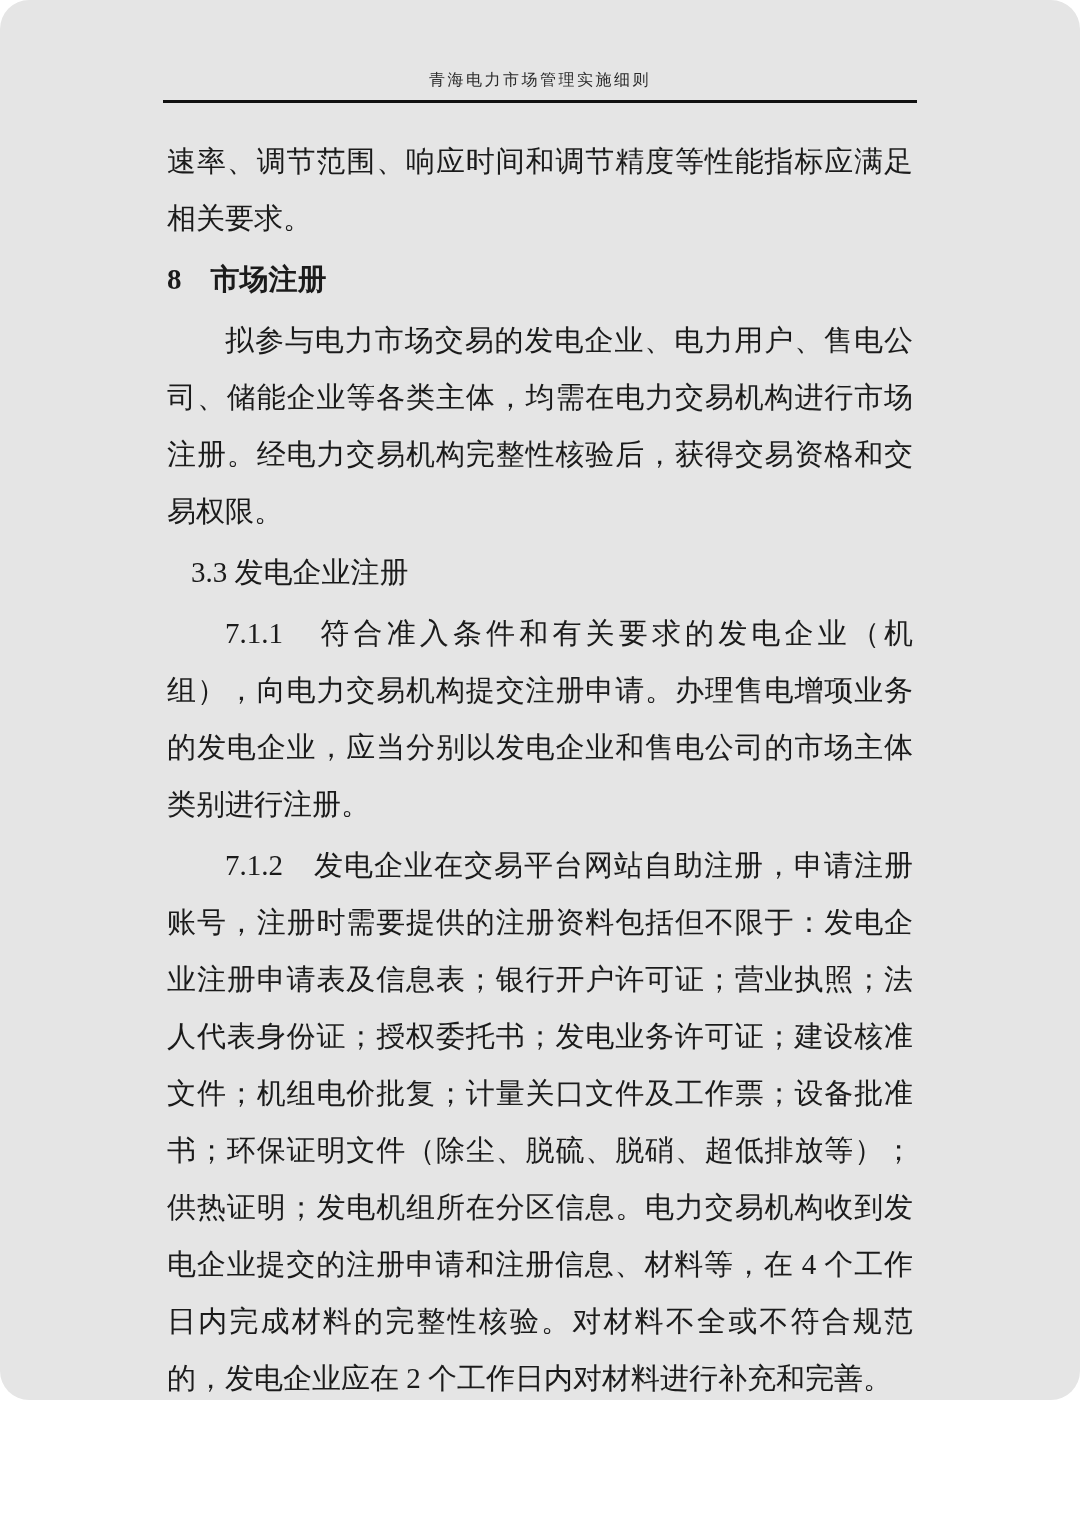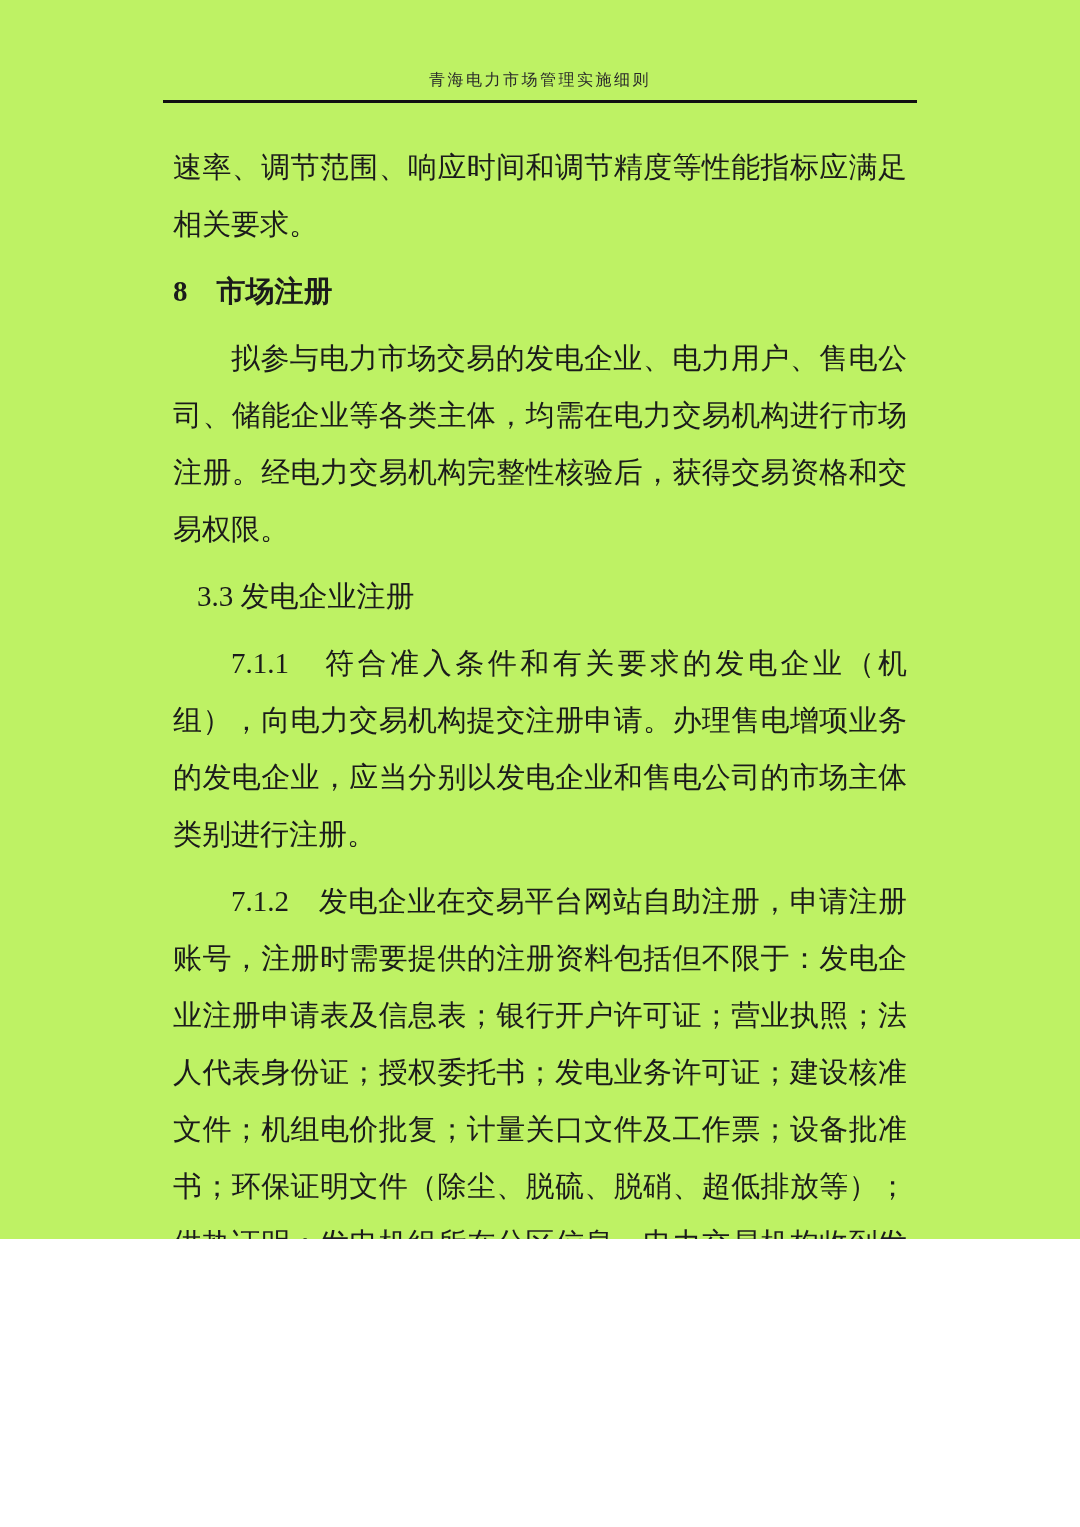--- a/index.html
+++ b/index.html
@@ -3,25 +3,26 @@
 <meta charset="utf-8">
 <style>
   html, body {
     margin: 0;
     padding: 0;
     background: #ffffff;
   }
   .page {
     position: relative;
     width: 1080px;
-    height: 1239px;
-    background: #bef264;
+    height: 1400px;
+    background: #e5e5e5;
     overflow: hidden;
     font-family: "Liberation Serif", serif;
     color: #1b1b1b;
+    border-radius: 29px;
   }
 
   
   .doc-header {
     position: absolute;
     top: 70px;
     left: 0;
     width: 100%;
     text-align: center;
     font-size: 16px;
@@ -43,21 +44,21 @@
     top: 129px;
     left: 163px;
     width: 754px;
     font-size: 29px;
     line-height: 57px;
     text-align: justify;
     text-justify: inter-character;
     color: #1b1b1b;
   }
   .content p {
-    margin: 10px;
+    margin: 4px;
     padding: 0;
   }
   .p-indent { text-indent: 2em; }
   .sec-heading {
     font-weight: bold;
     text-indent: 0;
   }
   .subsec-heading {
     text-indent: 24px;
   }

